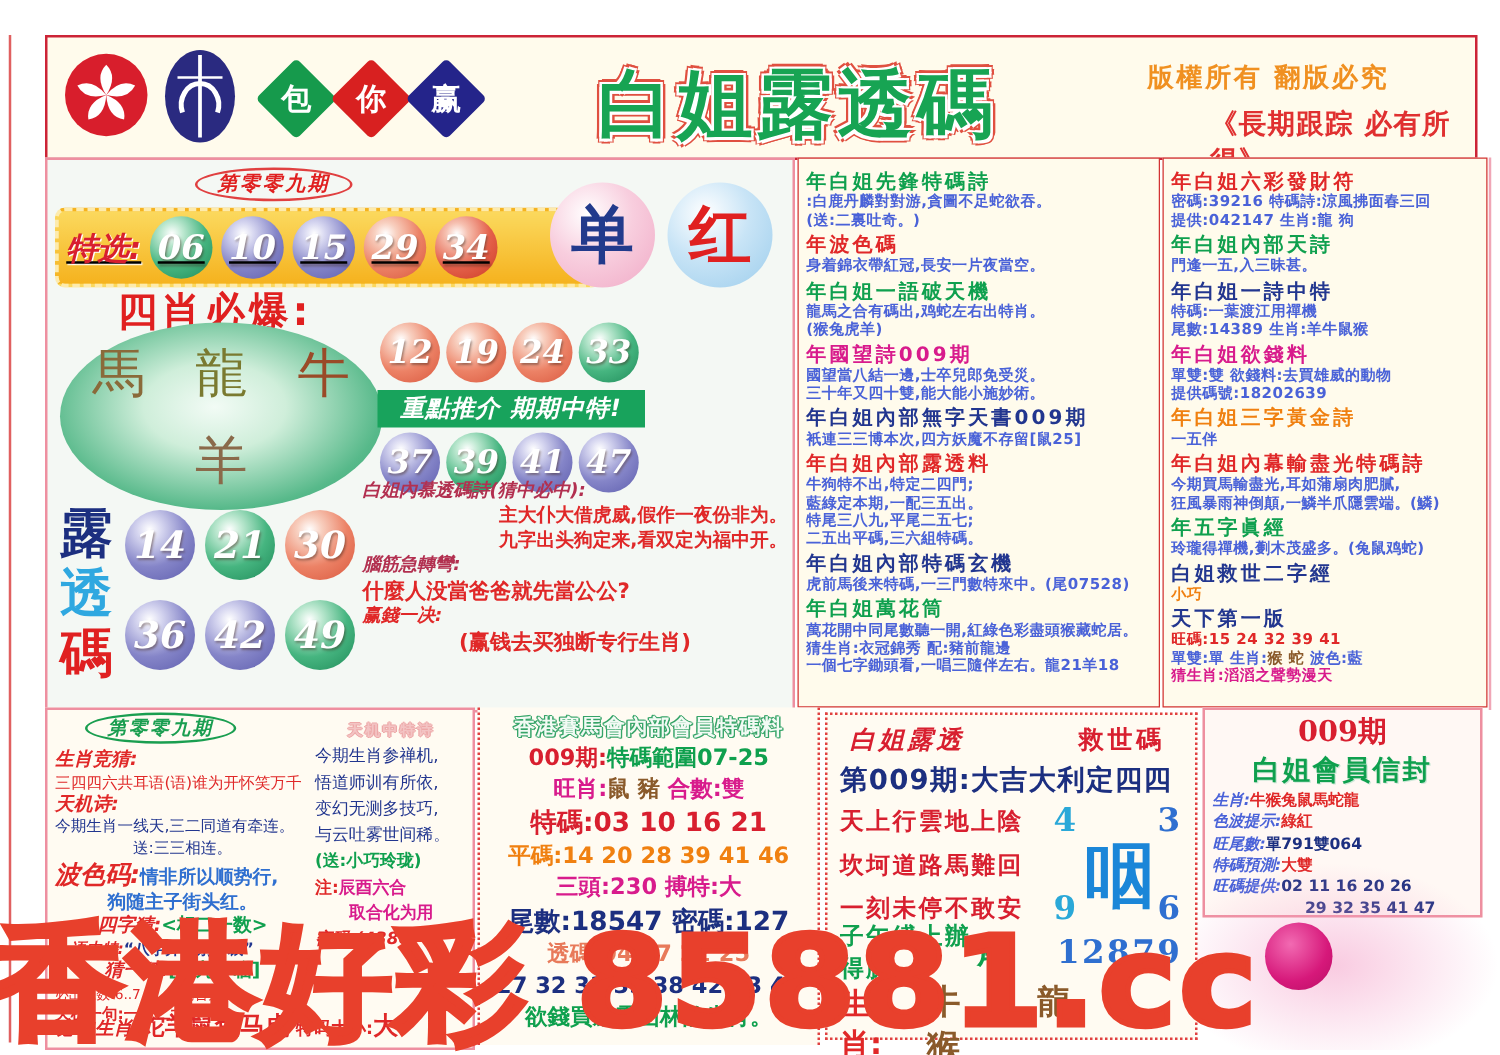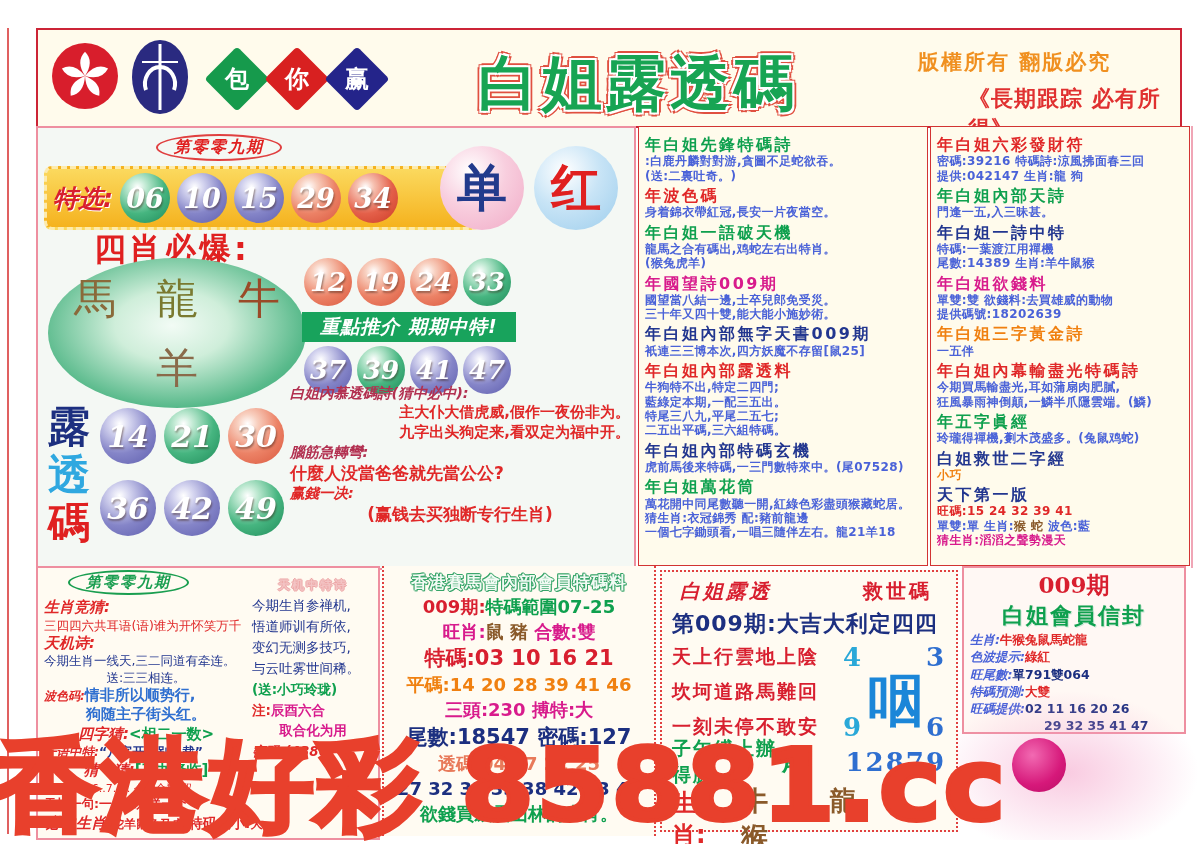--- a/index.html
+++ b/index.html
@@ -9,21 +9,21 @@
   }
   html,body{margin:0;padding:0;background:#e9e9e9;font-family:"DejaVu Sans","Liberation Sans",sans-serif;}
   #page{position:relative;width:1200px;height:844px;background:#ffffff;overflow:hidden;margin:0 auto;}
   .abs{position:absolute;}
   
   .k-red{color:var(--red);} .k-red2{color:var(--red2);} .k-green{color:var(--green);}
   .k-blue{color:var(--blue);} .k-blue2{color:var(--blue2);} .k-navy{color:var(--navy);}
   .k-navy2{color:var(--navy2);text-align:center;} .k-magenta{color:var(--magenta);} .k-orange{color:var(--orange);}
   .k-cyan{color:var(--cyan);} .k-salmon{color:var(--salmon);} .k-maroon{color:var(--maroon);} .k-lab{color:var(--red);font-style:italic;font-weight:bold;}
   .k-b{font-weight:bold;} .k-it{font-style:italic;}
-  .k-big{font-size:15px;} .k-xl{font-size:12px;} .k-xxl{font-size:21px;} .k-sm{font-size:11px;}
+  .k-big{font-size:15px;} .k-xl{font-size:20px;} .k-xxl{font-size:21px;} .k-sm{font-size:11px;}
   .k-animal{color:var(--brown);font-family:"DejaVu Serif","Liberation Serif",serif;}
   .k-ghost{color:#f3c4c4;text-shadow:1px 0 #eda8a8,-1px 0 #eda8a8,0 1px #eda8a8,0 -1px #eda8a8;font-weight:bold;letter-spacing:2px;font-size:12px;}
   .k-outg{color:#f2faf4;text-shadow:1px 0 #36a468,-1px 0 #36a468,0 1px #36a468,0 -1px #36a468,1px 1px 0 #36a468,-1px -1px 0 #36a468;font-weight:bold;letter-spacing:1px;font-size:17px;}
   .trow{line-height:1.25;}
   .ctr{text-align:center;}
   
   #edge-l{left:7px;top:28px;width:2px;height:806px;background:#e06060;}
   #edge-r{left:1191px;top:126px;width:2px;height:442px;background:#f0a6b6;}
   #header{left:36px;top:28px;width:1142px;height:96px;border:2px solid #cc2436;background:#fffbec;}
   #hk-logo{left:14px;top:13px;width:66px;height:66px;border-radius:50%;background:#d81e2c;display:flex;align-items:center;justify-content:center;}
@@ -41,21 +41,21 @@
   #hdr-slogan{left:930px;top:54px;font-size:22px;font-weight:bold;color:#e03030;letter-spacing:1px;}
   
   #p-left{left:36px;top:126px;width:596px;height:440px;border:2px solid #ee8fa0;background:#f4f8f4;}
   #p-mid{left:638px;top:126px;width:276px;height:428px;border:1px solid #d23333;background:#fffbec;padding:5px 6px;}
   #p-right{left:930px;top:126px;width:246px;height:428px;border:1px solid #d23333;background:#fffbec;padding:5px 6px;}
   .sec-h{font-weight:bold;font-size:16px;letter-spacing:2.5px;line-height:1.2;margin-top:3px;}
   .sec-l{font-size:12px;font-weight:bold;letter-spacing:.4px;line-height:1.2;color:var(--blue);}
   
   .oval-badge{border:2px solid #e04040;border-radius:50%;color:#e02020;font-style:italic;font-weight:bold;font-size:16px;padding:1px 16px;letter-spacing:2px;background:transparent;}
   #issue-oval{left:118px;top:6px;}
-  #texuan-strip{left:6px;top:38px;width:437px;height:64px;background:linear-gradient(180deg,#fbd95e,#f5b21e);border:3px dashed #fdebac;border-radius:8px;display:flex;align-items:center;padding:0 6px;gap:7px;box-sizing:border-box;}
+  #texuan-strip{left:6px;top:38px;width:437px;height:64px;background:linear-gradient(180deg,#fbd95e,#f5b21e);border:3px dashed #fdebac;border-radius:8px;display:flex;align-items:center;padding:0 6px;gap:7px;box-sizing:border-box;text-decoration:underline;}
   #texuan-label{font-size:25px;font-weight:bold;font-style:italic;color:#d81f2f;white-space:nowrap;text-shadow:1px 1px 0 #fff;}
   .ball{border-radius:50%;display:flex;align-items:center;justify-content:center;color:#fff;font-weight:bold;font-style:italic;text-shadow:1px 2px 2px rgba(60,30,20,.45);font-family:"DejaVu Serif","Liberation Serif",serif;flex:0 0 auto;}
   .b-green{background:radial-gradient(circle at 35% 28%,#fff 0%,#bfe9d2 18%,#46b580 55%,#1e8a58 100%);}
   .b-purple{background:radial-gradient(circle at 35% 28%,#fff 0%,#d6d6f0 18%,#8585c8 55%,#5d5dad 100%);}
   .b-salmon{background:radial-gradient(circle at 35% 28%,#fff 0%,#f8d0c0 18%,#ec8266 55%,#d9573d 100%);}
   .b-red{background:radial-gradient(circle at 35% 28%,#fff 0%,#f6c0b0 18%,#e4604a 55%,#cc3a24 100%);}
   .ballrow{position:absolute;display:flex;}
   #dan-circle{left:402px;top:18px;width:84px;height:84px;border-radius:50%;background:radial-gradient(circle at 36% 30%,#fff,#f8cede 45%,#f0aac6 100%);display:flex;align-items:center;justify-content:center;font-size:50px;font-weight:bold;color:#223a8c;}
   #hong-circle{left:496px;top:18px;width:84px;height:84px;border-radius:50%;background:radial-gradient(circle at 36% 30%,#fff,#c8e4f6 45%,#9ccdec 100%);display:flex;align-items:center;justify-content:center;font-size:50px;font-weight:bold;color:#e02020;}
   #sixiao-title{left:56px;top:100px;font-size:32px;font-weight:bold;color:#e02020;letter-spacing:3px;}

